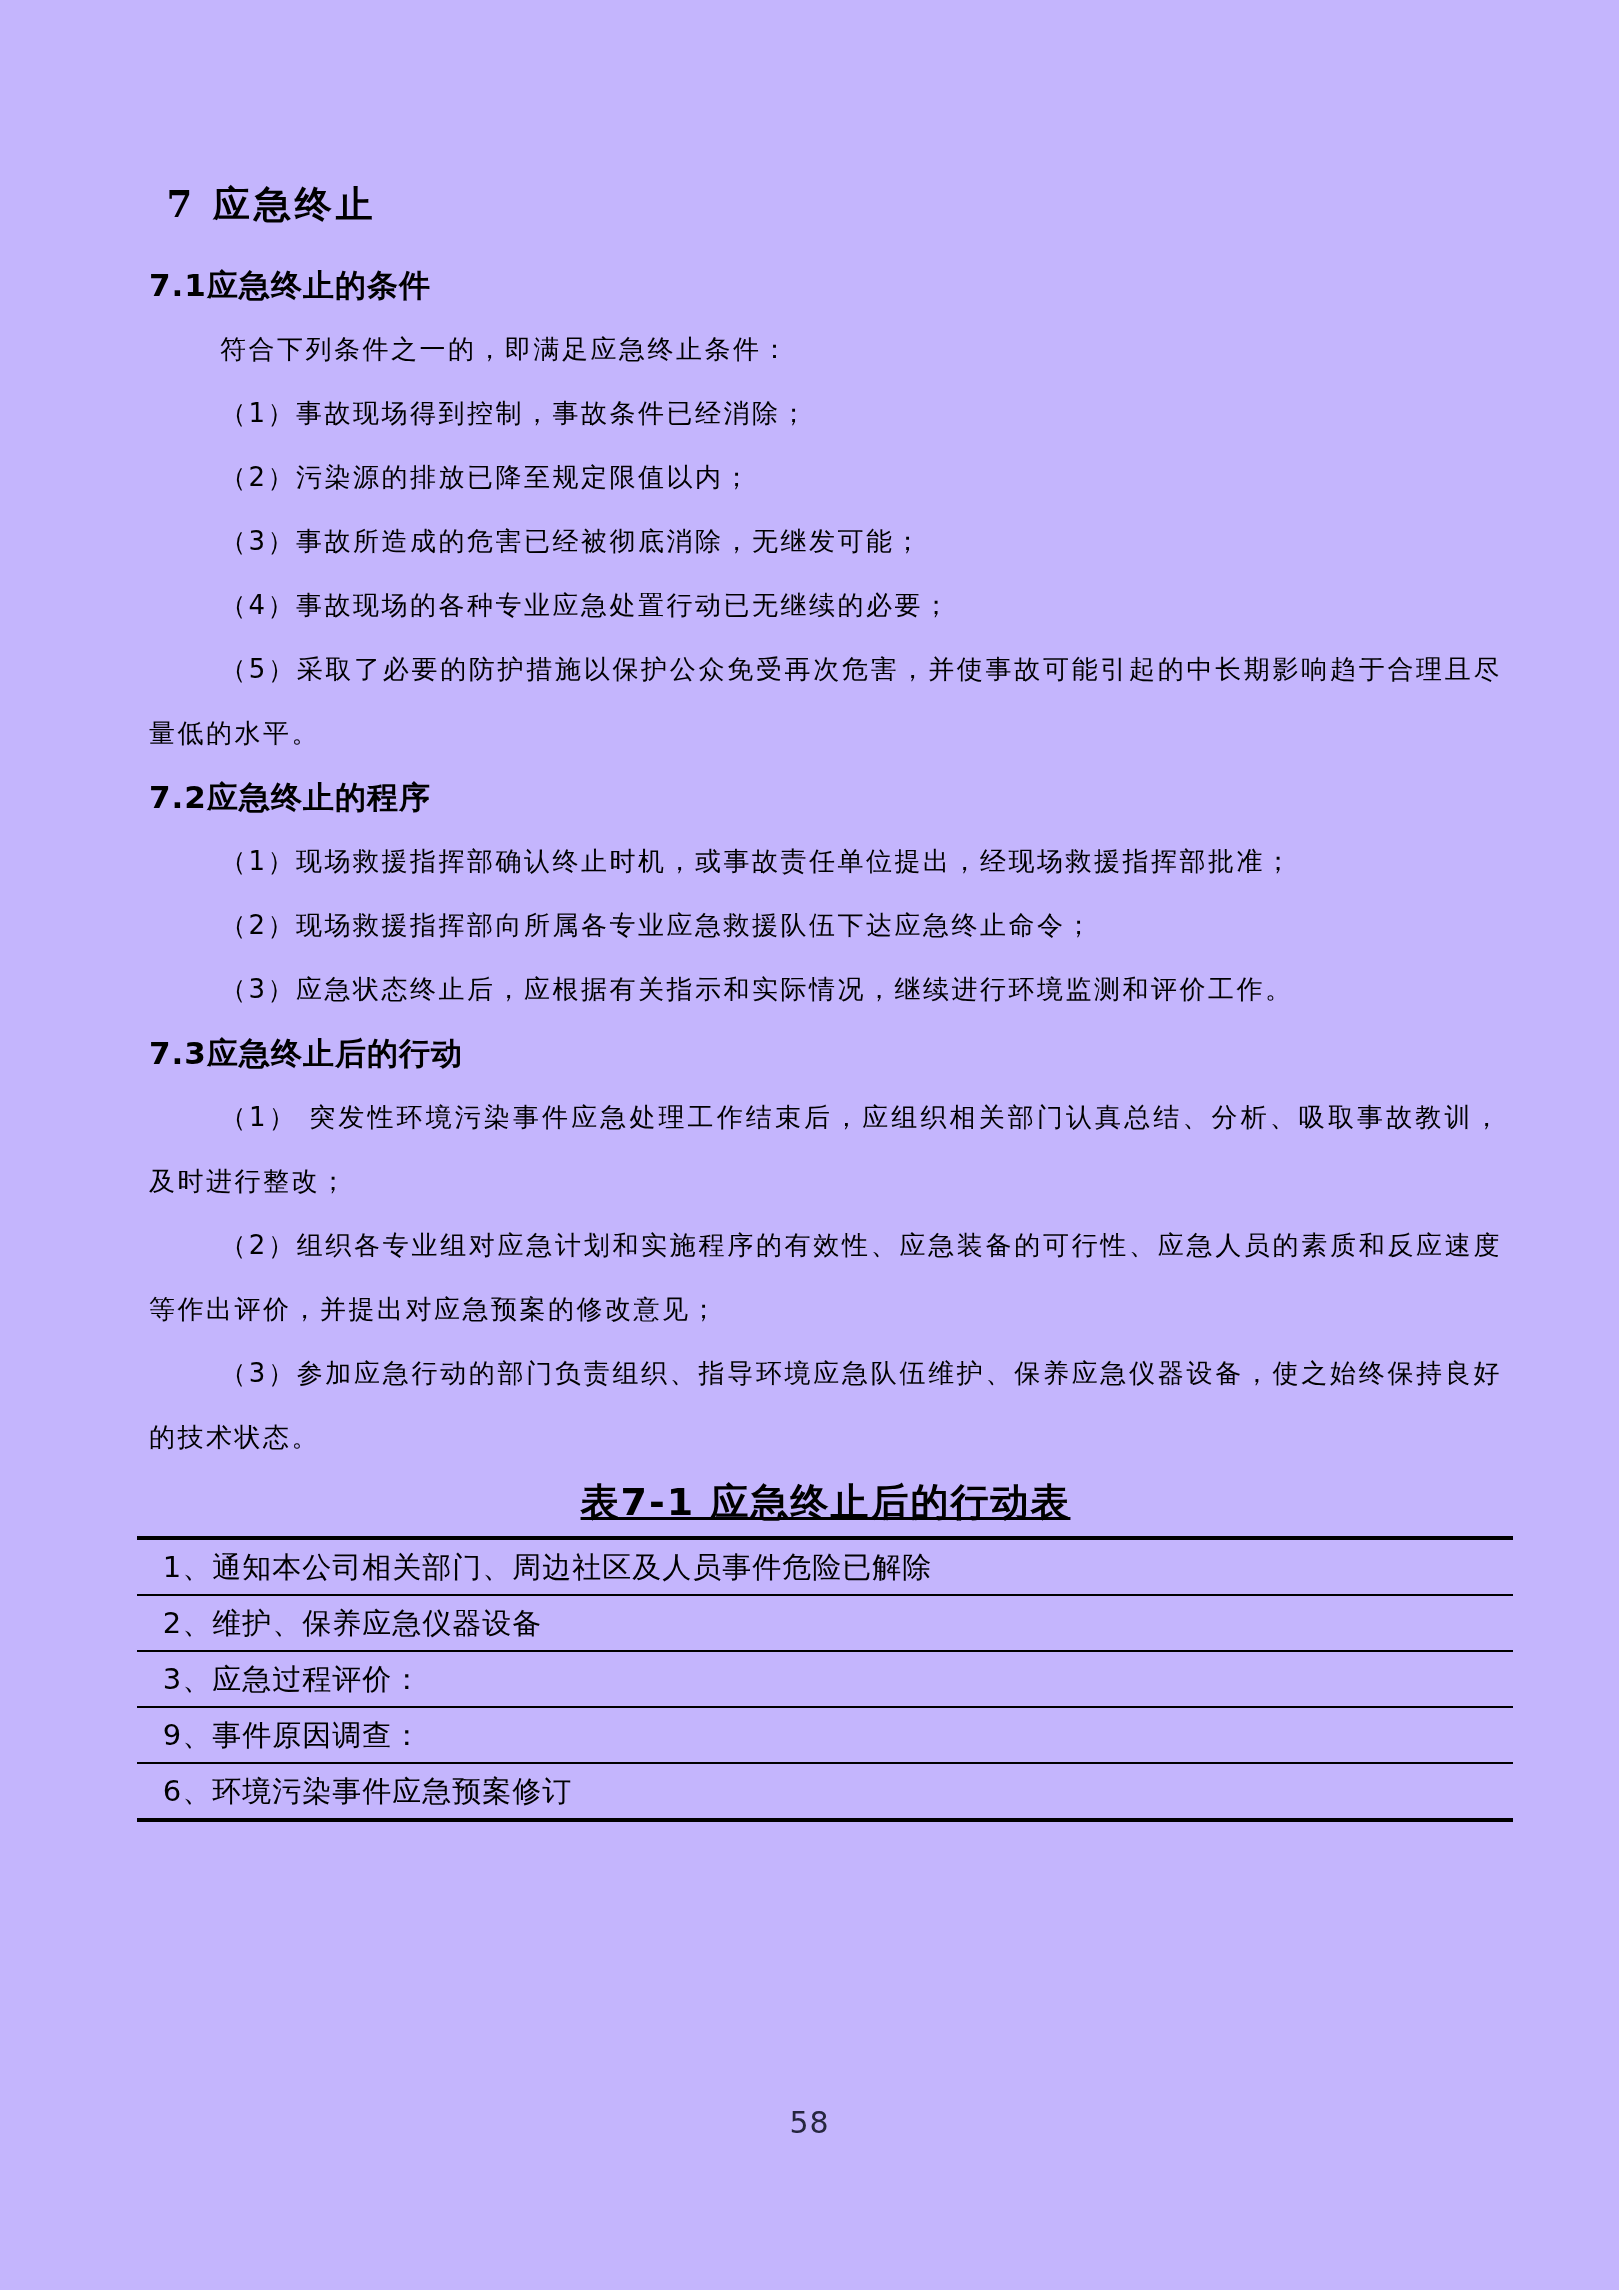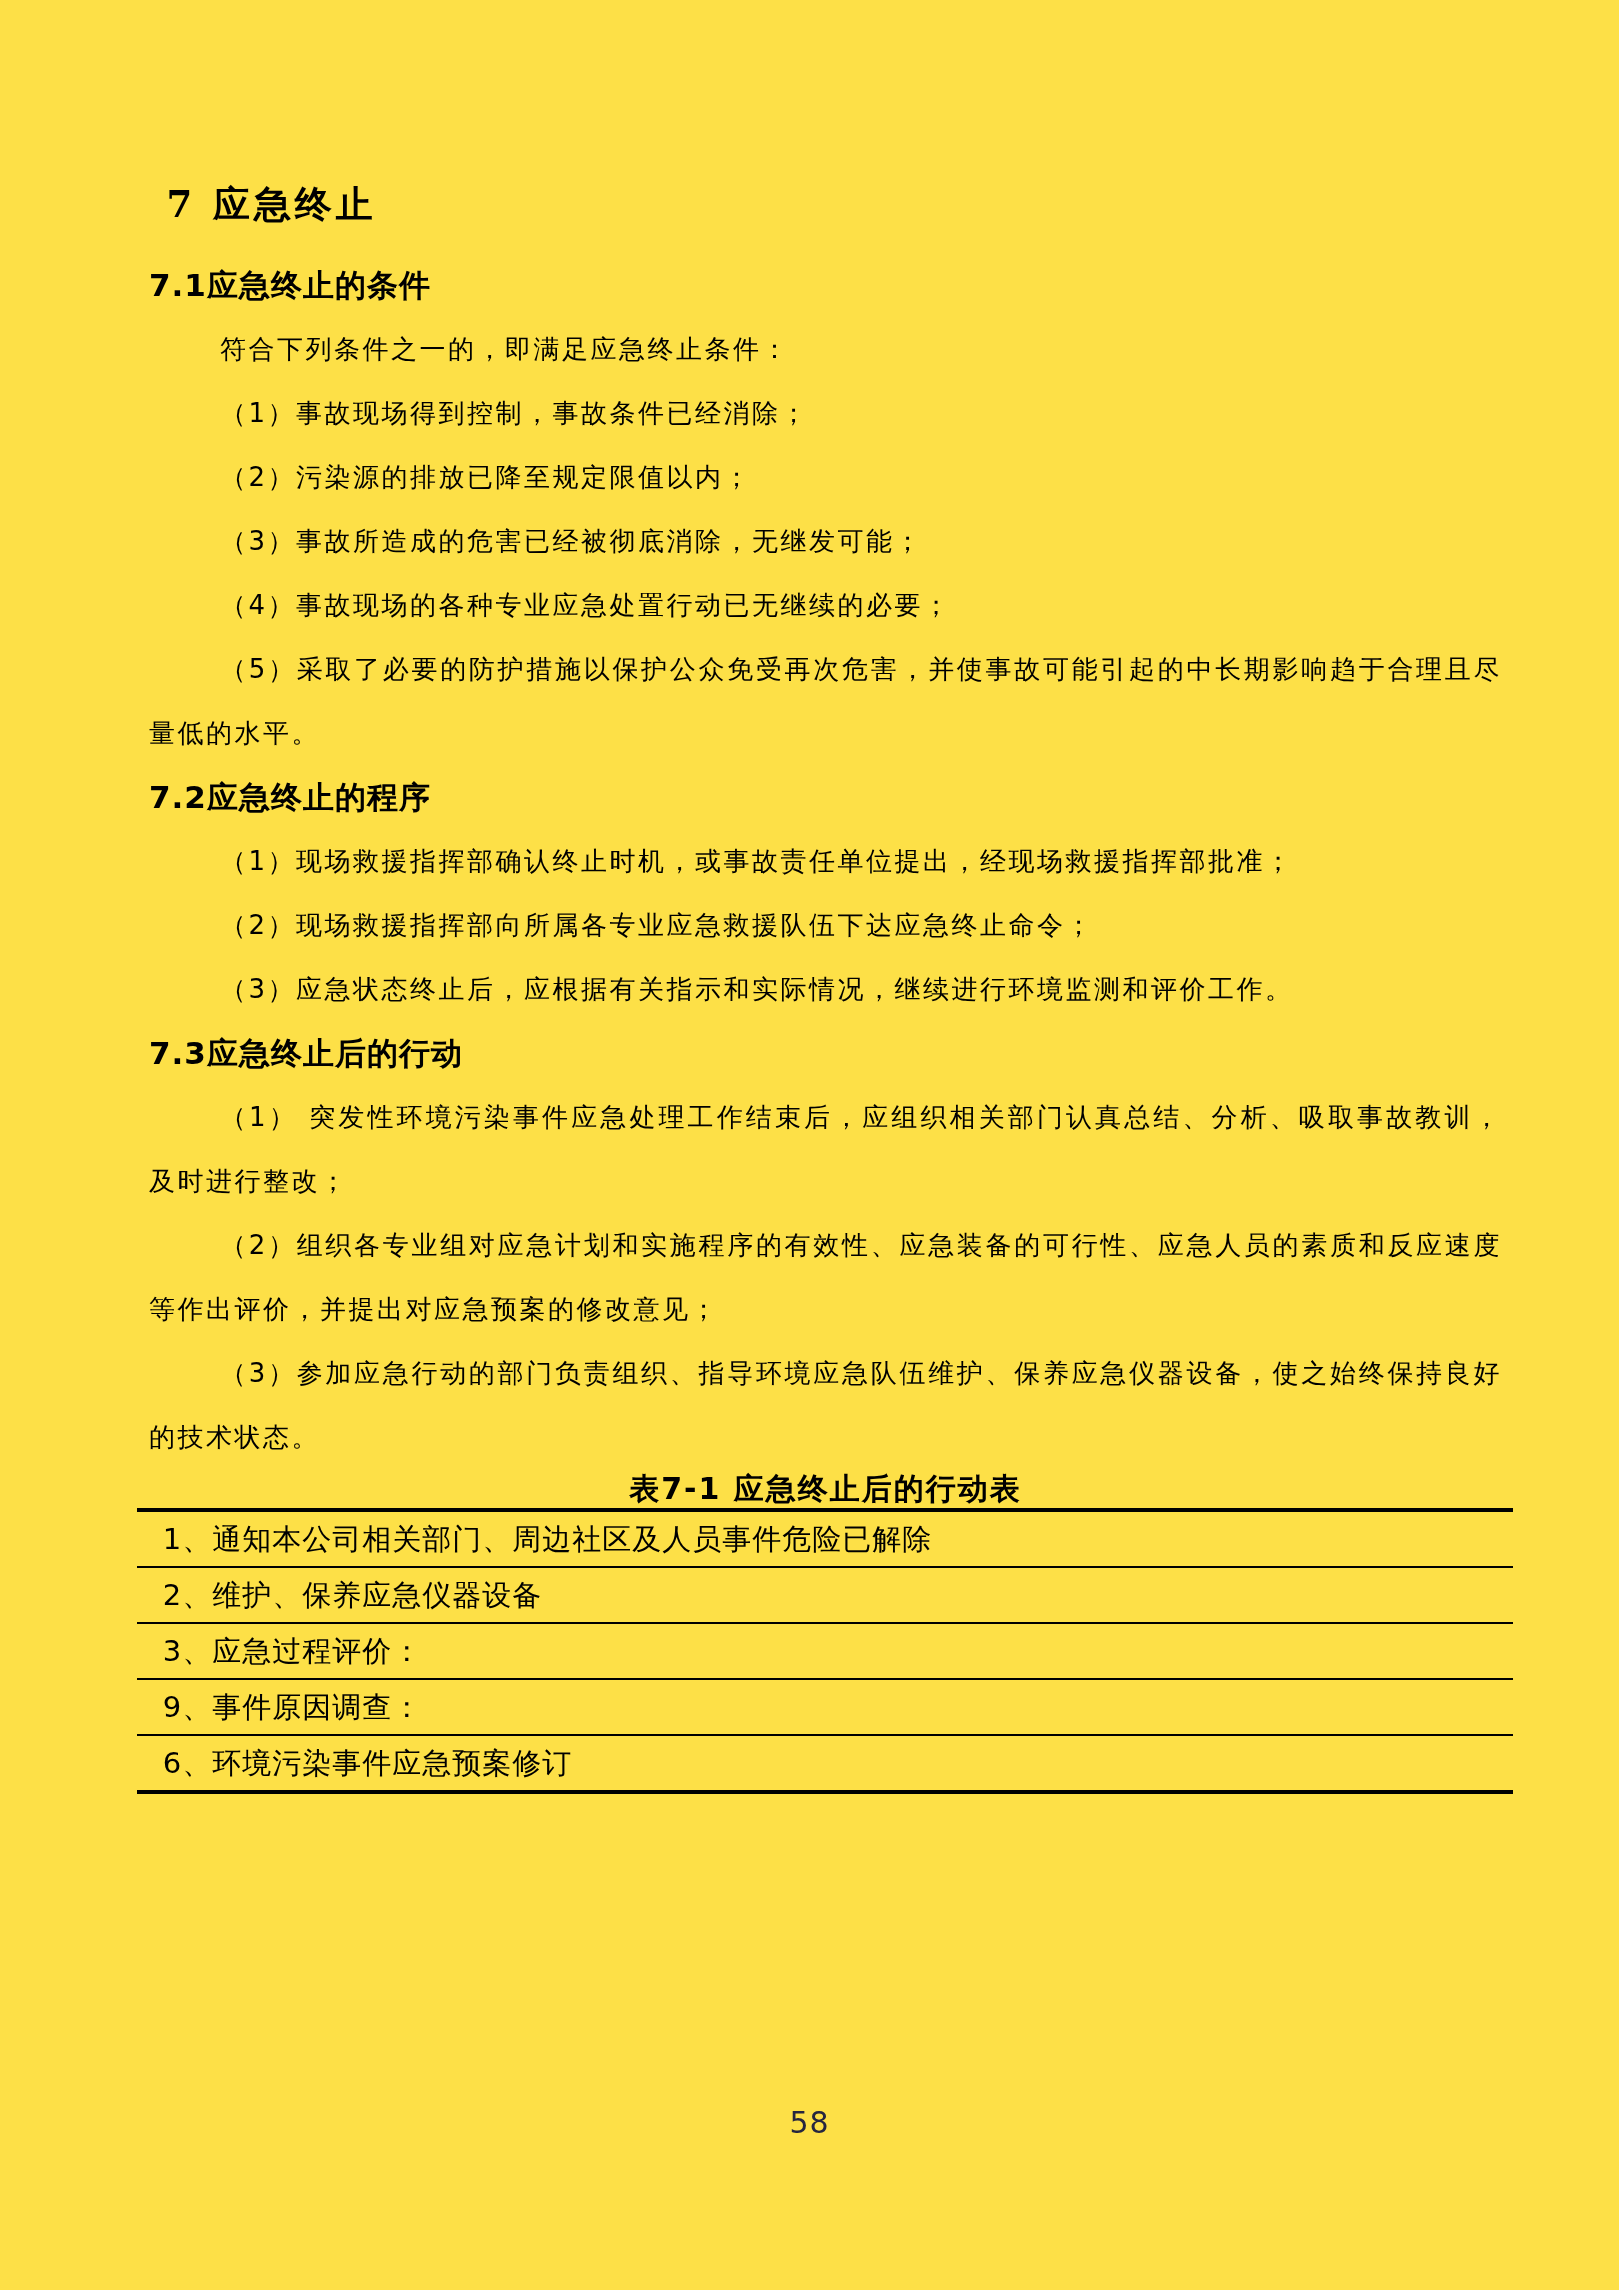--- a/index.html
+++ b/index.html
@@ -1,21 +1,21 @@
 <!DOCTYPE html>
 <html><head>
 <meta charset="utf-8">
 <style>
   html, body { margin: 0; padding: 0; background: #e8e8e8; }
   .page {
     position: relative;
     width: 1619px;
     height: 2291px;
     margin: 0 auto;
-    background: #fde047;
+    background: #c4b5fd;
     color: #000000;
     font-family: "DejaVu Sans", "Liberation Sans", sans-serif;
     overflow: hidden;
   }
   .content {
     position: absolute;
     left: 149px;
     top: 0;
     width: 1353px;
   }
@@ -38,26 +38,27 @@
   .para {
     margin: 0;
     font-size: 26px;
     line-height: 64px;
     letter-spacing: 2.5px;
     text-align: justify;
     word-break: break-all;
   }
   .indent { text-indent: 71px; }
   .table-title {
-    margin: 0;
-    font-size: 30px;
+    margin: 14px;
+    font-size: 38px;
     font-weight: bold;
     line-height: 39px;
     text-align: center;
     letter-spacing: 2px;
+    text-decoration: underline;
   }
   .action-table {
     margin-left: -11.8px;
     width: 1376px;
     border-top: 4.9px solid #000000;
     border-bottom: 4.9px solid #000000;
   }
   .trow {
     height: 54px;
     line-height: 54px;

